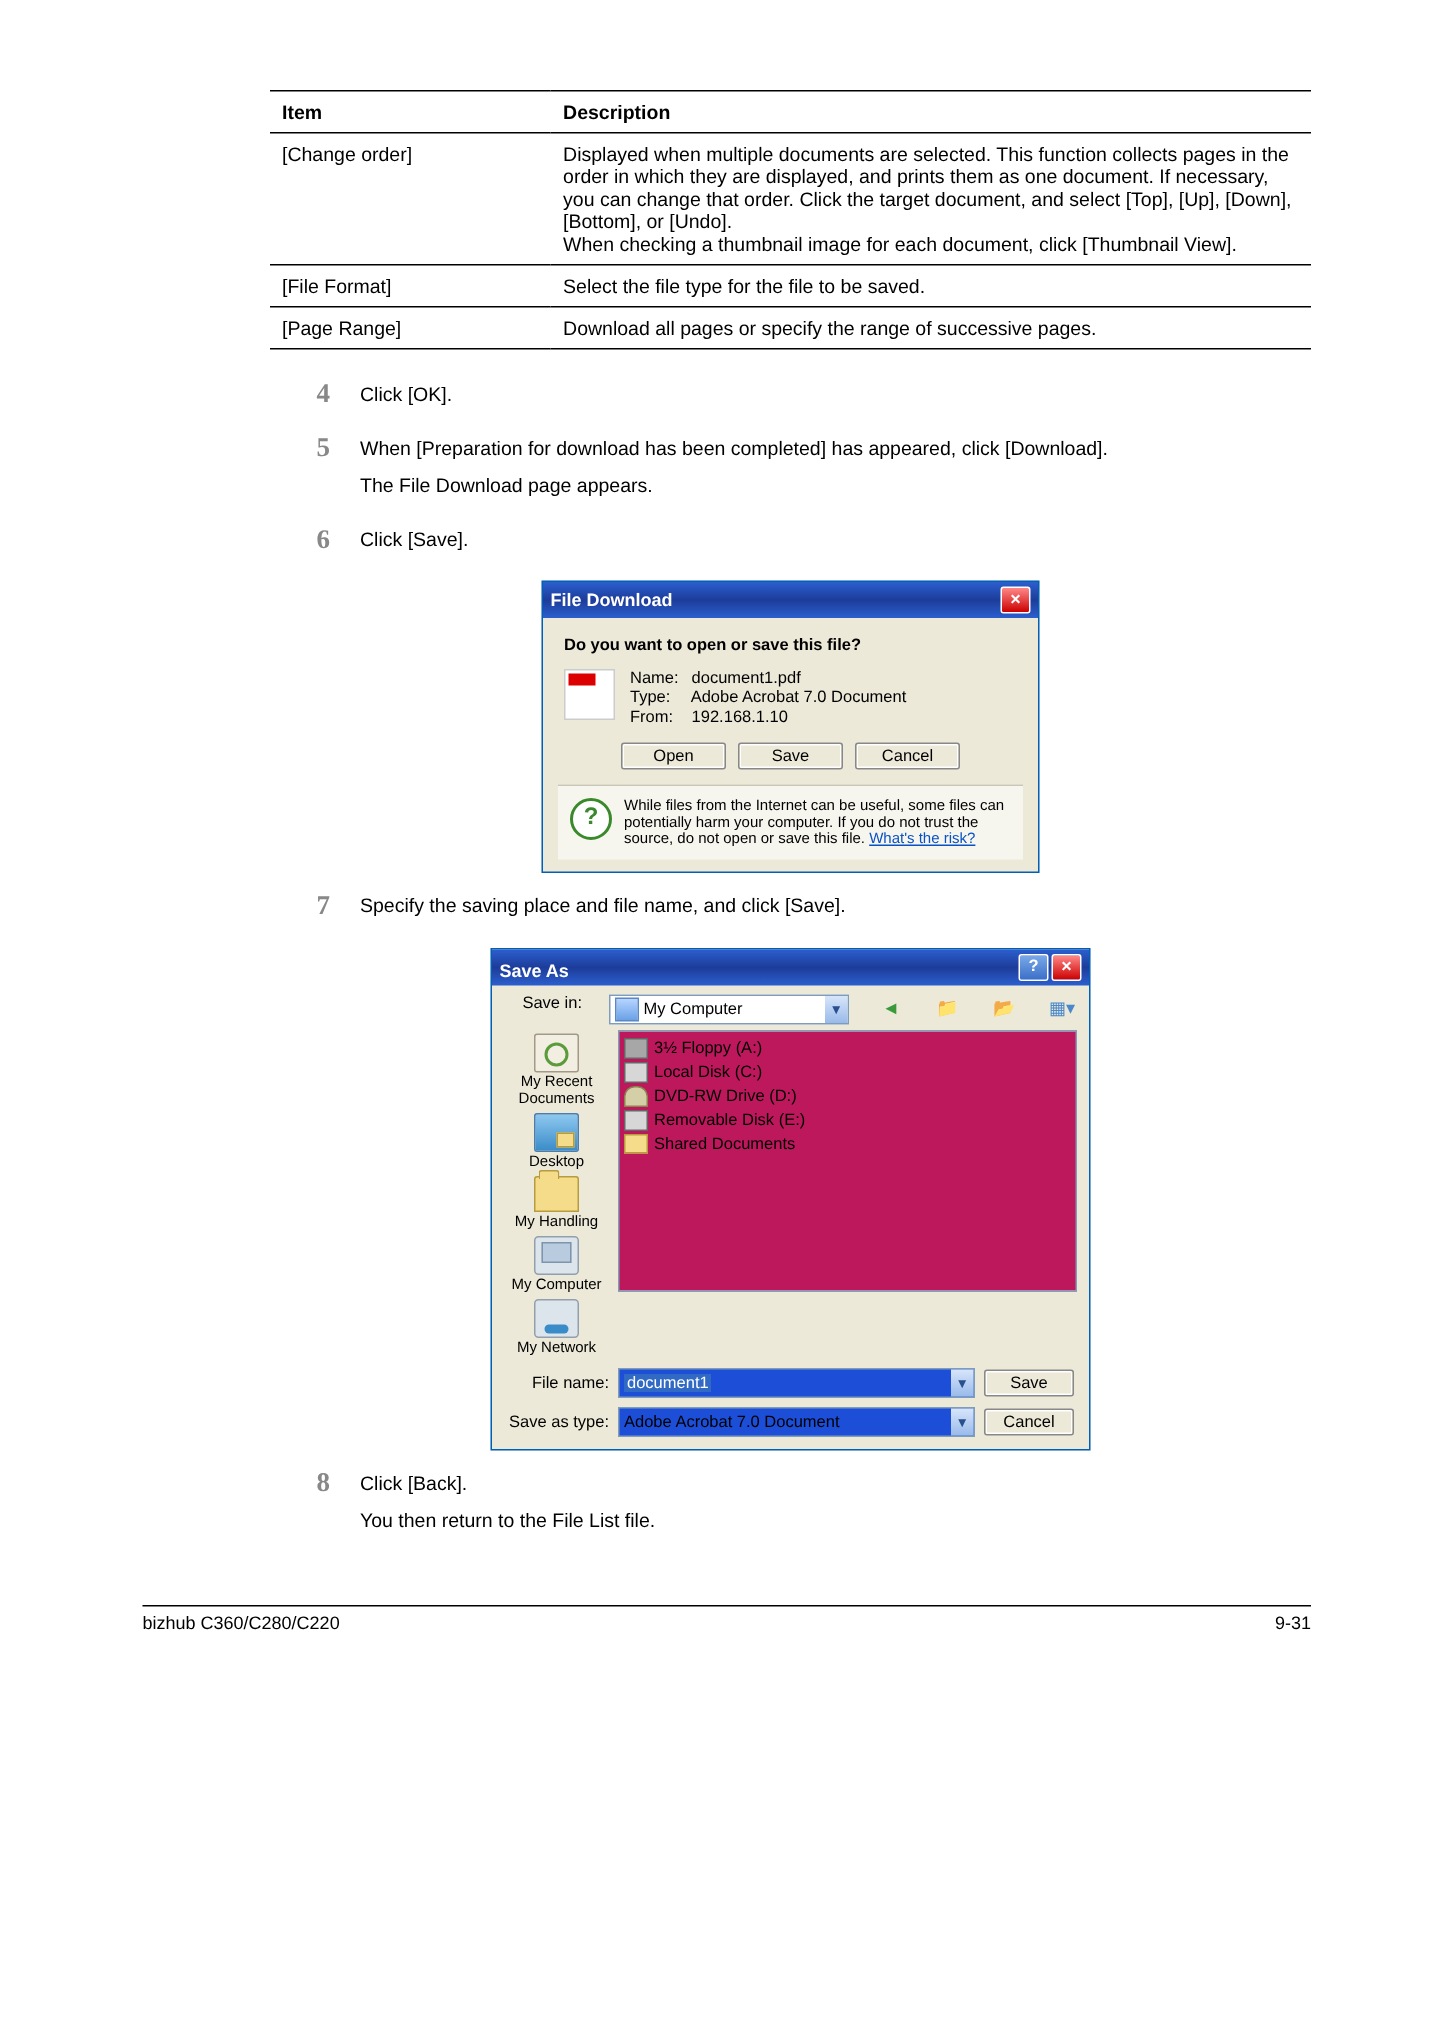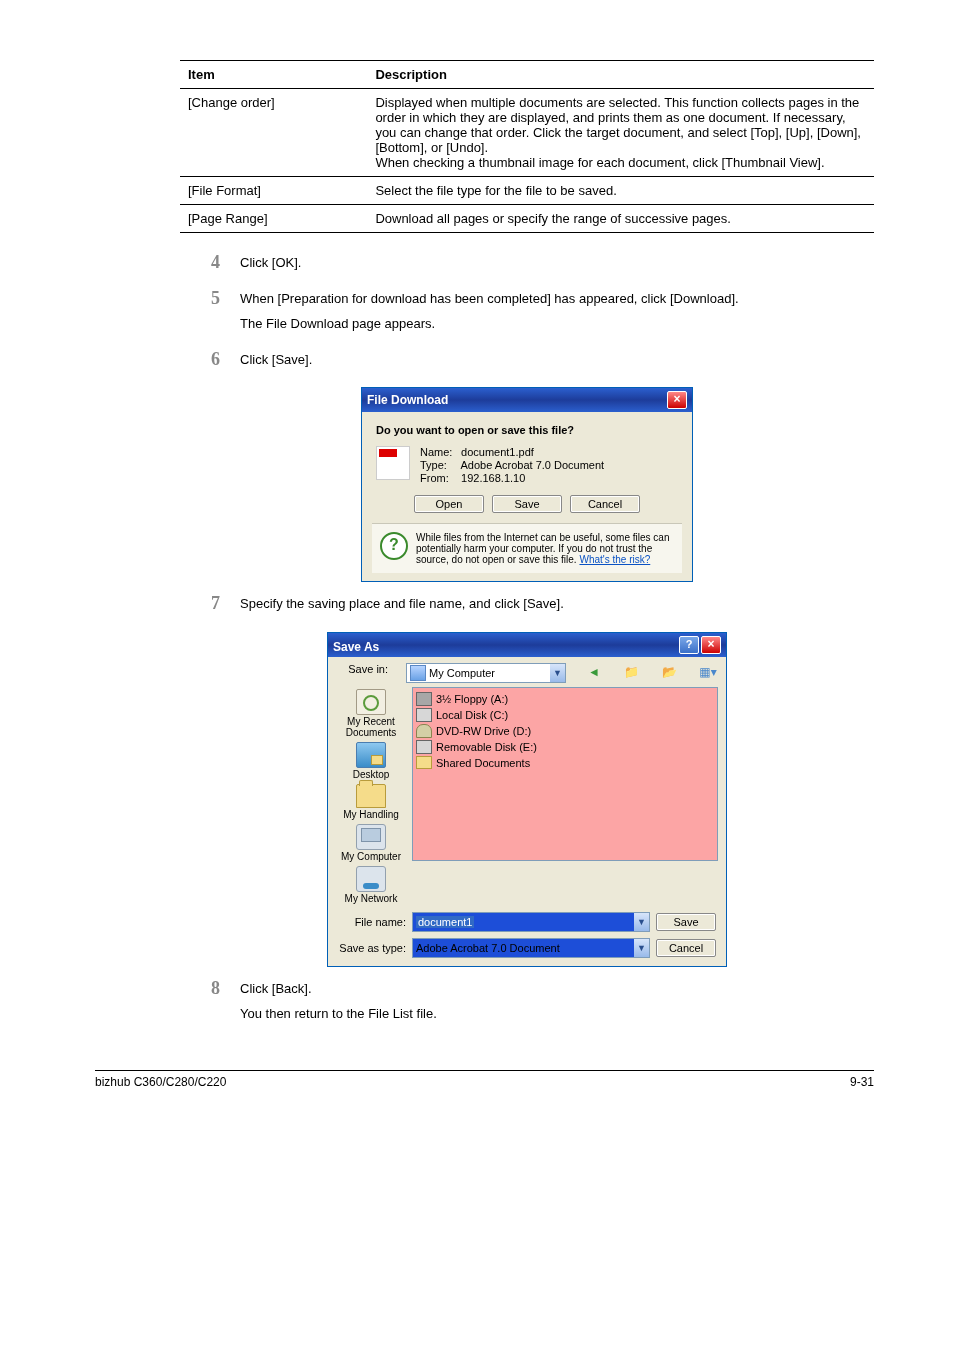--- a/index.html
+++ b/index.html
@@ -273,21 +273,21 @@
   .icon-desktop::after { content:""; position:absolute; right:2px; bottom:2px; width:10px; height:8px; background:#f5dc8a; border:1px solid #b89b3c; }
   .icon-mydocs { width: 28px; height: 22px; background:#f5dc8a; border:1px solid #b89b3c; border-radius:2px 2px 0 0; position:relative; }
   .icon-mydocs::before { content:""; position:absolute; top:-5px; left:2px; width:12px; height:5px; background:#f5dc8a; border:1px solid #b89b3c; border-bottom:none; border-radius:2px 2px 0 0; }
   .icon-mycomp { width: 28px; height: 24px; background:#dce4ec; border:1px solid #92a0ae; border-radius:3px; position:relative; }
   .icon-mycomp::before { content:""; position:absolute; top:3px; left:4px; width:18px; height:12px; background:#b9ccdf; border:1px solid #7f94aa; }
   .icon-mynet { width: 28px; height: 24px; background:#dce4ec; border:1px solid #92a0ae; border-radius:3px; position:relative; }
   .icon-mynet::after { content:""; position:absolute; bottom:2px; left:6px; width:16px; height:6px; background:#3a8cc8; border-radius:3px; }
 
   .sa-list {
     flex: 1;
-    background: #fca5a5;
+    background: #be185d;
     border: 1px solid #7f9db9;
     height: 166px;
     padding: 3px;
     font-size: 11px;
   }
   .sa-item {
     display: flex;
     align-items: center;
     gap: 4px;
     height: 16px;

